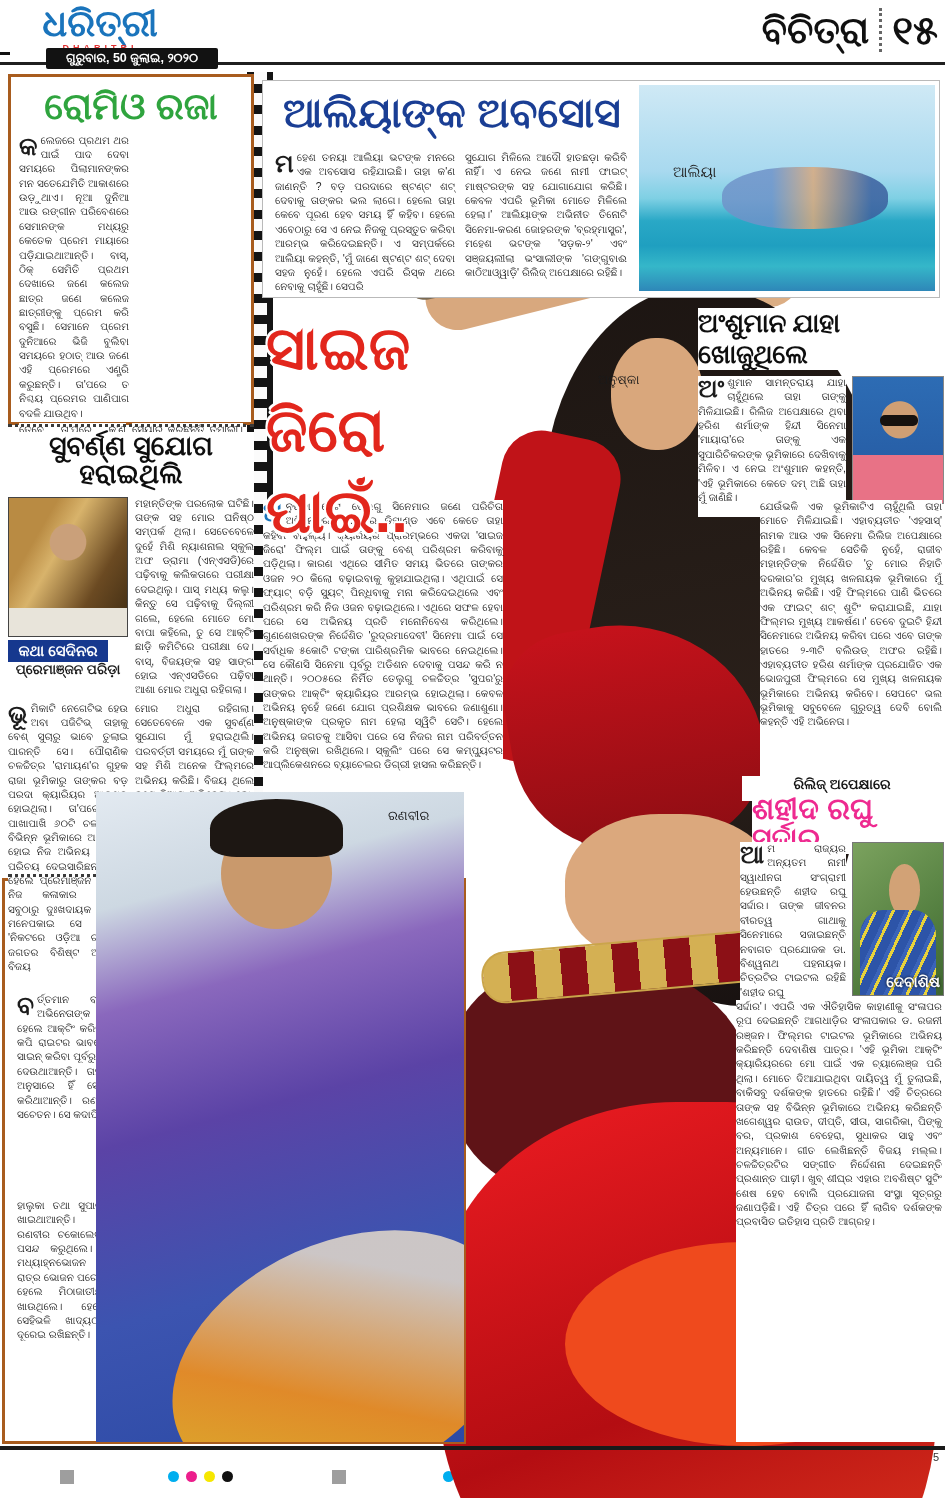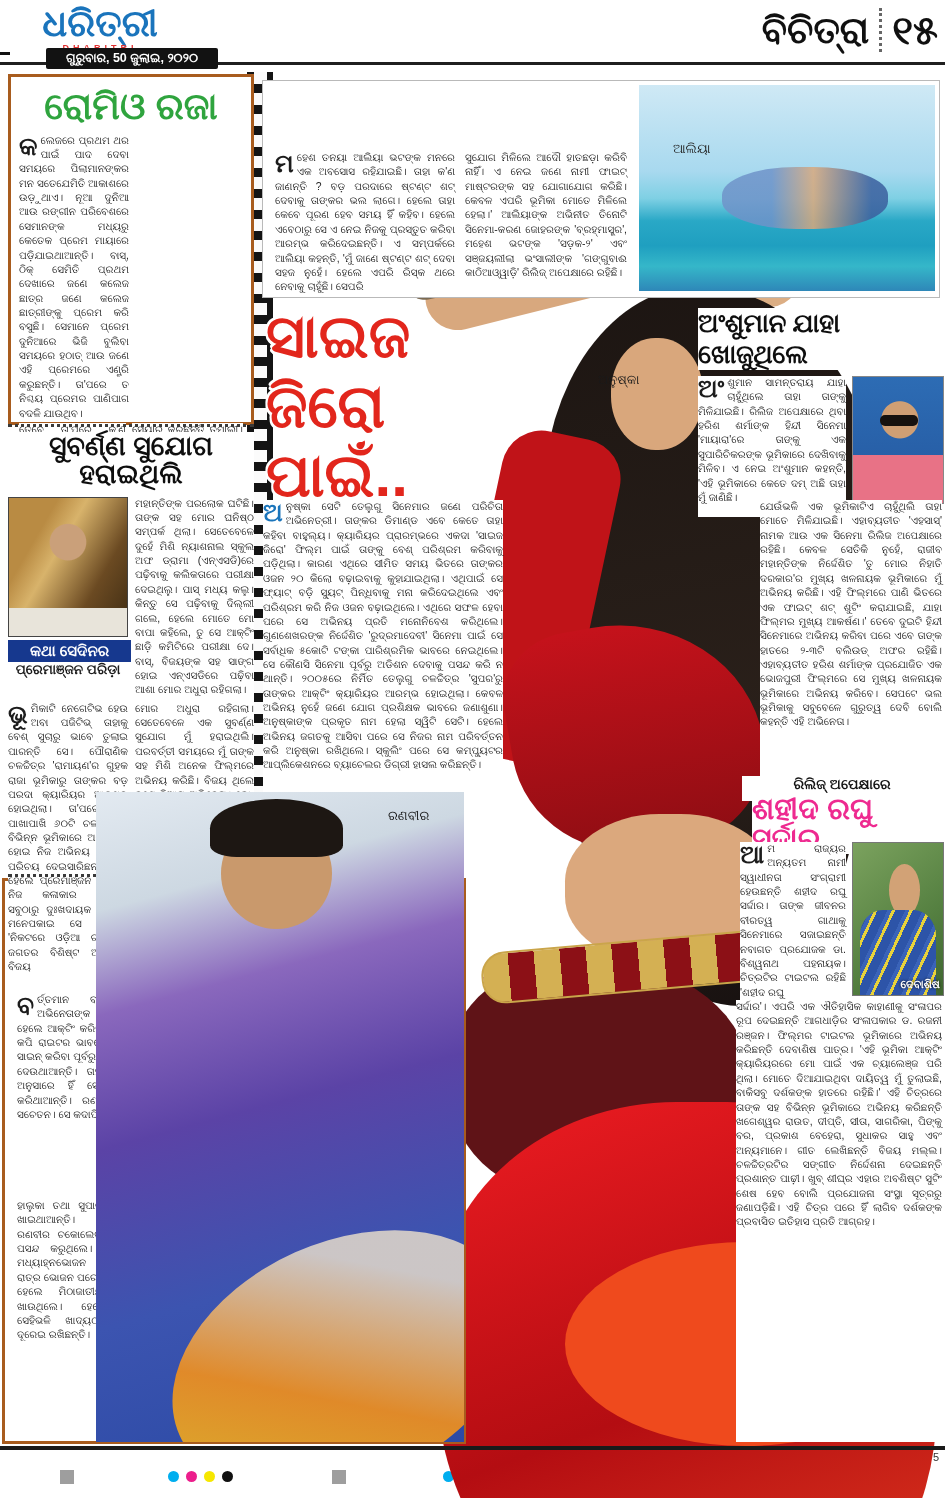--- a/index.html
+++ b/index.html
@@ -19,21 +19,21 @@
   .section-wrap{display:flex;align-items:center;gap:10px;}
   .section-name{font-size:37px;font-weight:800;color:#101010;line-height:1;}
   .section-divider{border-left:3px dotted #666;height:44px;}
   .section-page{font-size:40px;font-weight:800;color:#101010;line-height:1;}
   .header-rule{background:#1f1f1f;height:3px;}
   
   .hl-romeo{font-size:37px;font-weight:800;color:#2fa43e;text-align:center;line-height:1.1;}
   .hl-aliya{font-size:41px;font-weight:800;color:#1a3e94;line-height:1;}
   .hl-anshu{font-size:26px;font-weight:800;color:#0e0e0e;letter-spacing:-.5px;background:#fff;}
   .hl-size{font-size:60px;font-weight:900;color:#e2261c;line-height:1.16;
-    text-shadow:-2px -2px 0 #fff,2px -2px 0 #fff,-2px 2px 0 #fff,2px 2px 0 #fff,0 4px 0 #fff;}
+    text-shadow:-2px -2px 0 #fff,2px -2px 0 #fff,-2px 2px 0 #fff,2px 2px 0 #fff,0 4px 0 #fff;margin-top:12px;}
   .hl-sub{font-size:27px;font-weight:800;color:#0e0e0e;text-align:center;line-height:1.05;}
   .hl-kapi{font-size:40px;font-weight:800;color:#2ba7de;line-height:1.18;}
   .hl-shahid{font-size:30px;font-weight:800;color:#ee2a90;line-height:1;background:#fff;padding-right:4px;}
   .kicker-wrap{display:flex;align-items:center;gap:8px;background:#fff;}
   .kicker{font-size:14px;font-weight:bold;color:#141414;white-space:nowrap;}
   .kicker-line{flex:1;height:3px;background:#8d1f1f;}
   .banner{background:#16388e;color:#fff;font-size:15px;font-weight:bold;text-align:center;line-height:22px;}
   .author{font-size:13.5px;font-weight:bold;text-align:center;background:#fff;}
   
   .filmstrip{background:#141414;display:flex;justify-content:center;}
@@ -126,39 +126,40 @@
       <div class="body-text" style="width:114px;">ସେୟାର କରୁଛନ୍ତି ତମାଲୀ। ଏନ୍. ବି. ଏଣ୍ଟରଟେନମେଣ୍ଟ ବ୍ୟାନରରେ ଏହି ଫିଲ୍ମଟିର ପ୍ରଯୋଜନା କରିଛନ୍ତି ଦୁଷ୍ମନ୍ତ କୁମାର ପଣ୍ଡା। ଏହାର କାହାଣୀ, ଚିତ୍ରନାଟ୍ୟ ରଚନା କରିବା ସହ ନିର୍ଦ୍ଦେଶନା ଦାୟିତ୍ୱ ତୁଲାଉଛନ୍ତି ନବାଗତ ନିର୍ଦ୍ଦେଶକ ରାକେଶ ସାମଲ। ଅମ୍ଲାନ-ତମାଲୀଙ୍କ ବ୍ୟତୀତ ହରିହର ମହାପାତ୍ର, ରାଜଲକ୍ଷ୍ମୀ ବିଭିନ୍ନ ଭୂମିକାରେ ଅଭିନୟ କରୁଛନ୍ତି।</div>
     </div>
   </div>
   <div class="abs dotted-rule" style="left:8px;top:424px;width:246px;z-index:3;"></div>
 
   <div class="abs" style="left:8px;top:432px;width:246px;z-index:3;background:#fff;">
     <div class="hl-sub">ସୁବର୍ଣ୍ଣ ସୁଯୋଗ ହରାଇଥିଲି</div>
     <div style="display:flex;gap:7px;margin-top:8px;">
       <div style="width:120px;">
         <div class="photo ph-prem" style="width:118px;height:138px;border:1px solid #444;"></div>
-        <div class="banner" style="width:123px;margin-top:3px;">କଥା ସେଦିନର</div>
+        <div class="banner" style="width:100px;margin-top:3px;">କଥା ସେଦିନର</div>
         <div class="author">ପ୍ରେମାଞ୍ଜନ ପରିଡ଼ା</div>
       </div>
       <div class="body-text" style="width:119px;">ମହାନ୍ତିଙ୍କ ପରଲୋକ ଘଟିଛି। ତାଙ୍କ ସହ ମୋର ଘନିଷ୍ଠ ସମ୍ପର୍କ ଥିଲା। ସେତେବେଳେ ଦୁହେଁ ମିଶି ନ୍ୟାଶନାଲ ସ୍କୁଲ ଅଫ ଡ୍ରାମା (ଏନ୍‌ଏସଡି)ରେ ପଢ଼ିବାକୁ କଲିକତାରେ ପରୀକ୍ଷା ଦେଇଥିଲୁ। ପାସ୍ ମଧ୍ୟ କଲୁ। କିନ୍ତୁ ସେ ପଢ଼ିବାକୁ ଦିଲ୍ଲୀ ଗଲେ, ହେଲେ ମୋତେ ମୋ ବାପା କହିଲେ, ତୁ ସେ ଆକ୍ଟିଂ ଛାଡ଼ି କମିଟିରେ ପରୀକ୍ଷା ଦେ। ବାସ୍, ବିଜୟଙ୍କ ସହ ସାଙ୍ଗ ହୋଇ ଏନ୍‌ଏସଡିରେ ପଢ଼ିବା ଆଶା ମୋର ଅଧୁରା ରହିଗଲା।</div>
     </div>
     <div style="display:flex;gap:7px;margin-top:4px;">
       <div class="body-text" style="width:120px;">
         <span class="dropcap">ଭୂ</span><span>ମିକାଟି ନେଗେଟିଭ ହେଉ ଅବା ପଜିଟିଭ୍ ତାହାକୁ ବେଶ୍ ସୁଚାରୁ ଭାବେ ତୁଲାଇ ପାରନ୍ତି ସେ। ପୌରାଣିକ ଚଳଚ୍ଚିତ୍ର 'ରାମାୟଣ'ର ଗୁହକ ରାଜା ଭୂମିକାରୁ ତାଙ୍କର ବଡ଼ ପରଦା କ୍ୟାରିୟର ଆରମ୍ଭ ହୋଇଥିଲା। ତା'ପରେ ସେ ପାଖାପାଖି ୬୦ଟି ଚଳଚ୍ଚିତ୍ରର ବିଭିନ୍ନ ଭୂମିକାରେ ଅବତୀର୍ଣ୍ଣ ହୋଇ ନିଜ ଅଭିନୟ ଦକ୍ଷତାର ପରିଚୟ ଦେଇସାରିଛନ୍ତି। ସେ ହେଲେ ପ୍ରେମାଞ୍ଜନ ପରିଡ଼ା। ନିଜ କଳାକାର ଜୀବନର ସବୁଠାରୁ ଦୁଃଖଦାୟକ ସ୍ମୃତିକୁ ମନେପକାଇ ସେ କହନ୍ତି, 'ନିକଟରେ ଓଡ଼ିଆ ଚଳଚ୍ଚିତ୍ର ଜଗତର ବିଶିଷ୍ଟ ଅଭିନେତା ବିଜୟ</span>
       </div>
       <div class="body-text" style="width:119px;">ମୋର ଅଧୁରା ରହିଗଲା। ସେତେବେଳେ ଏକ ସୁବର୍ଣ୍ଣ ସୁଯୋଗ ମୁଁ ହରାଇଥିଲି। ପରବର୍ତ୍ତୀ ସମୟରେ ମୁଁ ତାଙ୍କ ସହ ମିଶି ଅନେକ ଫିଲ୍ମରେ ଅଭିନୟ କରିଛି। ବିଜୟ ଥିଲେ ଜଣେ ନିଆରା ଅଭିନେତା। କୋ-ଆର୍ଟିଷ୍ଟଙ୍କ ଡାଏଲଗ ଡେଲିଭରି କିପରି ହେବ ସେ ନେଇ ତାଙ୍କର ଟିପ୍ସ ବେଶ୍ ଉପଯୋଗୀ। ଆମ ଦୁହିଁଙ୍କର ବୟସ ମଧ୍ୟ ସମାନ (୬୦ବର୍ଷ)। ପେସାରେ ପୋଲିସ ଚାକିରି କରିଥିଲି ହେଲେ ମୋ ମନ ଅଭିନୟ ନିକଟରେ ବନ୍ଧା ପଡ଼ିଛି।'</div>
     </div>
   </div>
   <div class="abs dotted-rule" style="left:8px;top:874px;width:246px;z-index:3;"></div>
 
   <div class="abs gray-box" style="left:262px;top:80px;width:676px;height:216px;z-index:3;">
     <div class="photo ph-alia" style="position:absolute;right:4px;top:4px;width:296px;height:206px;">
       <div class="alia-fig"></div>
-      <div style="position:absolute;left:34px;top:56px;font-size:13px;color:#222;">ଆଲିୟା</div>
-    </div>
+      <div style="position:absolute;left:34px;top:78px;font-size:15px;color:#222;">ଆଲିୟା</div>
+    </div>
+    <div class="hl-aliya" style="position:absolute;left:20px;top:12px;">ଆଲିୟାଙ୍କ ଅବସୋସ</div>
     <div class="body-text" style="position:absolute;left:12px;top:70px;width:180px;">
       <span class="dropcap">ମ</span><span>ହେଶ ତନୟା ଆଲିୟା ଭଟଙ୍କ ମନରେ ଏକ ଅବସୋସ ରହିଯାଇଛି। ତାହା କ'ଣ ଜାଣନ୍ତି ? ବଡ଼ ପରଦାରେ ଷ୍ଟଣ୍ଟ ଶଟ୍ ଦେବାକୁ ତାଙ୍କର ଭଲ ଲାଗେ। ହେଲେ ତାହା କେବେ ପୂରଣ ହେବ ସମୟ ହିଁ କହିବ। ହେଲେ ଏବେଠାରୁ ସେ ଏ ନେଇ ନିଜକୁ ପ୍ରସ୍ତୁତ କରିବା ଆରମ୍ଭ କରିଦେଇଛନ୍ତି। ଏ ସମ୍ପର୍କରେ ଆଲିୟା କହନ୍ତି, 'ମୁଁ ଜାଣେ ଷ୍ଟଣ୍ଟ ଶଟ୍ ଦେବା ସହଜ ନୁହେଁ। ହେଲେ ଏପରି ରିସ୍କ ଥରେ ନେବାକୁ ଚାହୁଁଛି। ସେପରି</span>
     </div>
     <div class="body-text" style="position:absolute;left:202px;top:70px;width:162px;">ସୁଯୋଗ ମିଳିଲେ ଆଦୌ ହାତଛଡ଼ା କରିବି ନାହିଁ। ଏ ନେଇ ଜଣେ ନାମୀ ଫାଇଟ୍ ମାଷ୍ଟରଙ୍କ ସହ ଯୋଗାଯୋଗ କରିଛି। କେବଳ ଏପରି ଭୂମିକା ମୋତେ ମିଳିଲେ ହେଲା।' ଆଲିୟାଙ୍କ ଅଭିନୀତ ତିନୋଟି ସିନେମା-କରଣ ଜୋହରଙ୍କ 'ବ୍ରହ୍ମାସ୍ତ୍ର', ମହେଶ ଭଟଙ୍କ 'ସଡ଼କ-୨' ଏବଂ ସଞ୍ଜୟଲୀଲା ଭଂସାଲୀଙ୍କ 'ଗଙ୍ଗୁବାଈ କାଠିଆଓ୍ୱାଡ଼ି' ରିଲିଜ୍ ଅପେକ୍ଷାରେ ରହିଛି।</div>
   </div>
 
   <div class="abs" style="left:266px;top:302px;z-index:4;">
     <div class="hl-size">ସାଇଜ</div>
     <div class="hl-size">ଜିରୋ</div>
     <div class="hl-size">ପାଇଁ..</div>
@@ -206,21 +207,21 @@
   </div>
   <div class="abs hl-shahid" style="left:752px;top:794px;z-index:4;">ଶହୀଦ ରଘୁ ସର୍ଦ୍ଦାର</div>
   <div class="abs" style="left:740px;top:842px;width:204px;z-index:4;display:flex;gap:6px;">
     <div class="body-text" style="width:106px;">
       <span class="dropcap">ଆ</span><span>ମ ରାଜ୍ୟର ଅନ୍ୟତମ ନାମୀ ସ୍ୱାଧୀନତା ସଂଗ୍ରାମୀ ହେଉଛନ୍ତି ଶହୀଦ ରଘୁ ସର୍ଦ୍ଦାର। ତାଙ୍କ ଜୀବନର ବୀରତ୍ୱ ଗାଥାକୁ ସିନେମାରେ ସଜାଇଛନ୍ତି ନବାଗତ ପ୍ରଯୋଜକ ଡା. ବିଶ୍ୱନାଥ ପହନାୟକ। ଚିତ୍ରଟିର ଟାଇଟଲ ରହିଛି 'ଶହୀଦ ରଘୁ</span>
     </div>
     <div style="width:92px;background:#fff;">
       <div class="photo ph-deb" style="width:90px;height:152px;border:1px solid #777;">
         <div class="deb-face"></div>
         <div class="deb-shirt"></div>
-        <div style="position:absolute;right:3px;bottom:4px;font-size:11px;font-weight:bold;color:#fff;text-shadow:0 0 3px #000;padding-left:24px;">ଦେବାଶିଷ</div>
+        <div style="position:absolute;right:3px;bottom:4px;font-size:15px;font-weight:bold;color:#fff;text-shadow:0 0 3px #000;padding-left:24px;">ଦେବାଶିଷ</div>
       </div>
     </div>
   </div>
   <div class="abs body-text" style="left:736px;top:1000px;width:206px;height:442px;z-index:4;">ସର୍ଦ୍ଦାର'। ଏପରି ଏକ ଐତିହାସିକ କାହାଣୀକୁ ସଂଳାପର ରୂପ ଦେଇଛନ୍ତି ଆଗଧାଡ଼ିର ସଂଳାପକାର ଡ. ରଜନୀ ରଞ୍ଜନ। ଫିଲ୍ମର ଟାଇଟଲ ଭୂମିକାରେ ଅଭିନୟ କରିଛନ୍ତି ଦେବାଶିଷ ପାତ୍ର। 'ଏହି ଭୂମିକା ଆକ୍ଟିଂ କ୍ୟାରିୟରରେ ମୋ ପାଇଁ ଏକ ଚ୍ୟାଲେଞ୍ଜ ପରି ଥିଲା। ମୋତେ ଦିଆଯାଇଥିବା ଦାୟିତ୍ୱ ମୁଁ ତୁଲାଇଛି, ବାକିସବୁ ଦର୍ଶକଙ୍କ ହାତରେ ରହିଛି।' ଏହି ଚିତ୍ରରେ ତାଙ୍କ ସହ ବିଭିନ୍ନ ଭୂମିକାରେ ଅଭିନୟ କରିଛନ୍ତି ଖଗେଶ୍ୱର ରାଉତ, ଦୀପ୍ତି, ସୀତା, ସାଗରିକା, ପିଙ୍କୁ ବର, ପ୍ରକାଶ ବେହେରା, ସୁଧାକର ସାହୁ ଏବଂ ଅନ୍ୟମାନେ। ଗୀତ ଲେଖିଛନ୍ତି ବିଜୟ ମଲ୍ଲ। ଚଳଚ୍ଚିତ୍ରଟିର ସଙ୍ଗୀତ ନିର୍ଦ୍ଦେଶନା ଦେଇଛନ୍ତି ପ୍ରଶାନ୍ତ ପାଢ଼ୀ। ଖୁବ୍ ଶୀଘ୍ର ଏହାର ଅବଶିଷ୍ଟ ସୁଟିଂ ଶେଷ ହେବ ବୋଲି ପ୍ରଯୋଜନା ସଂସ୍ଥା ସୂତ୍ରରୁ ଜଣାପଡ଼ିଛି। ଏହି ଚିତ୍ର ପରେ ହିଁ ଲାଗିବ ଦର୍ଶକଙ୍କ ପ୍ରବାସିତ ଇତିହାସ ପ୍ରତି ଆଗ୍ରହ।</div>
 
   <div class="abs bottom-rule" style="left:0;top:1446px;width:945px;z-index:5;"></div>
   <div class="abs pgnum" style="left:933px;top:1451px;z-index:5;">5</div>
 
   <div class="abs reg-square" style="left:60px;top:1470px;"></div>
   <div class="abs reg-square" style="left:332px;top:1470px;"></div>

